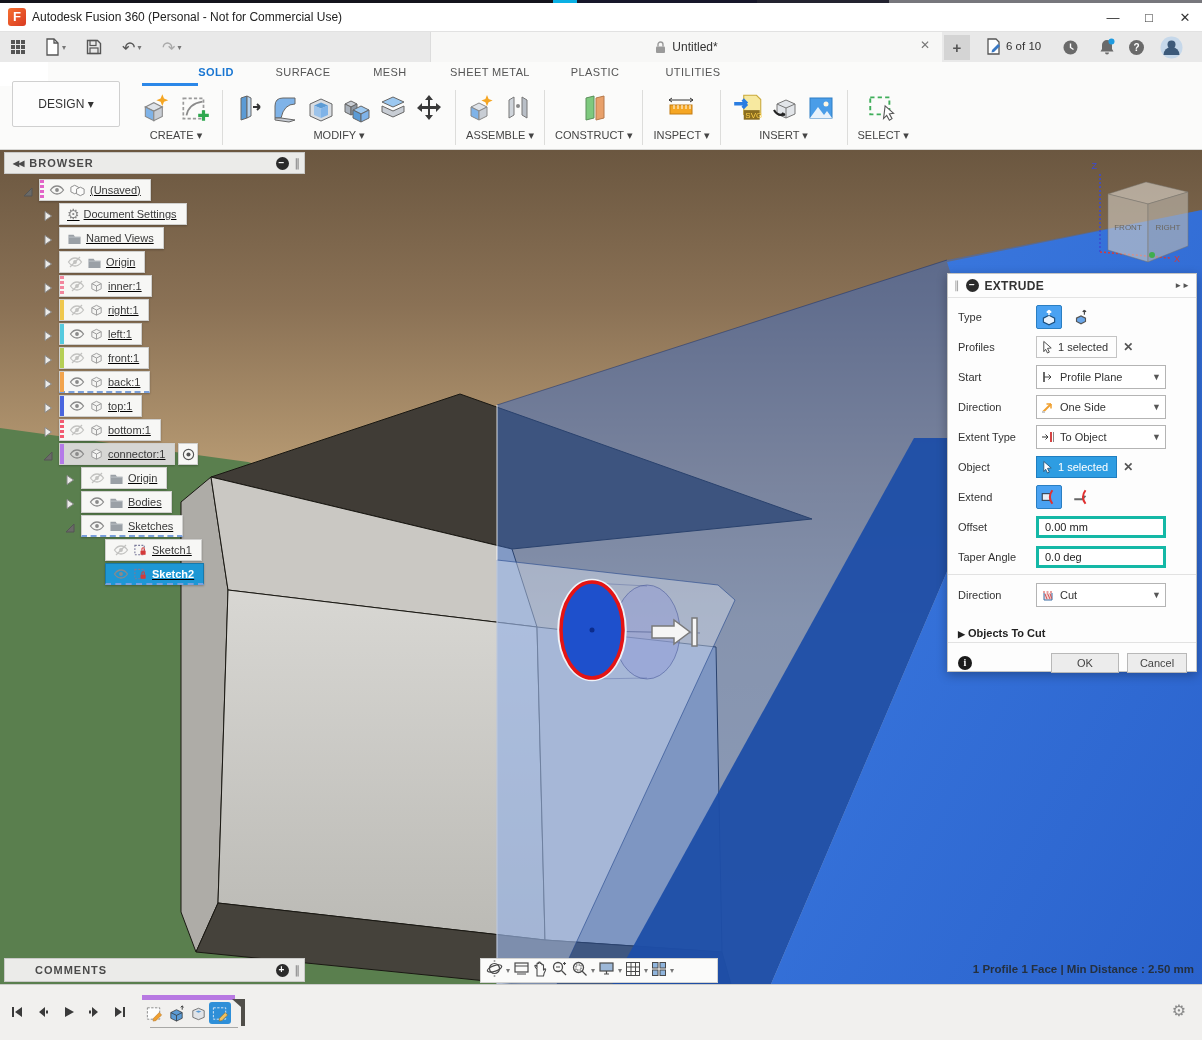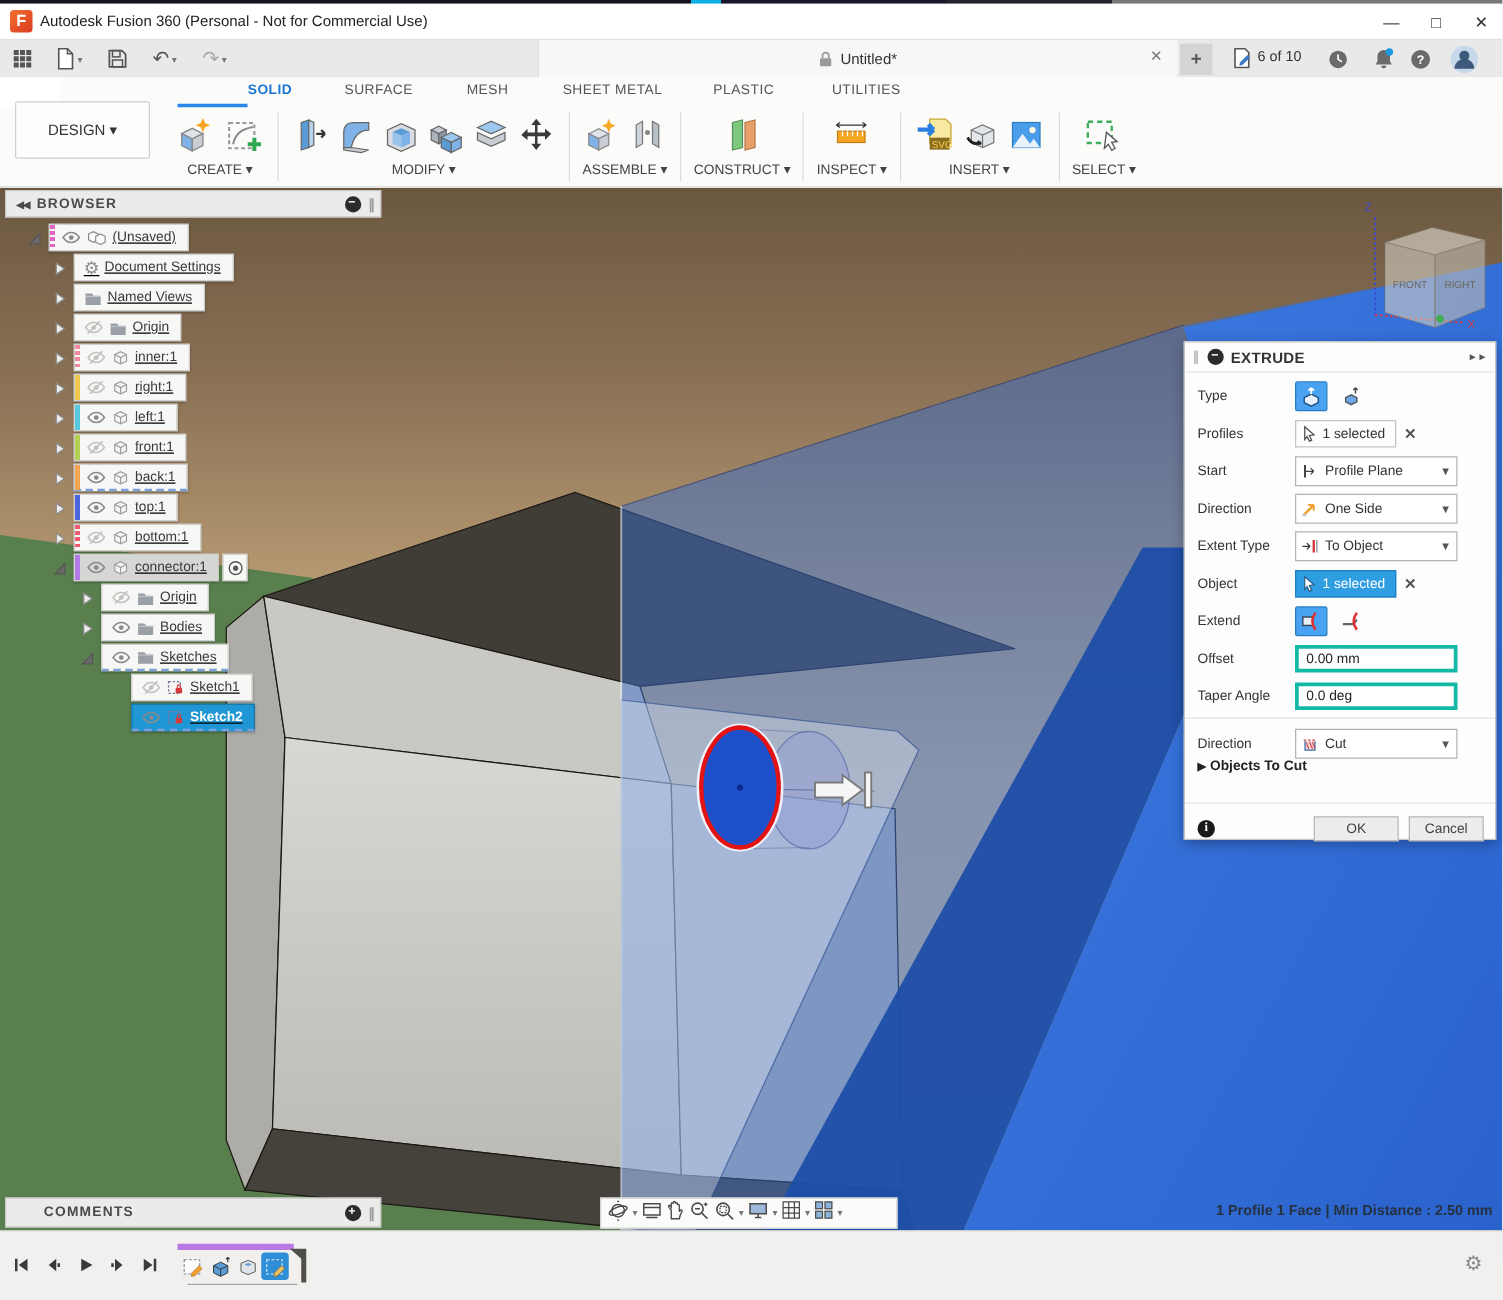--- a/index.html
+++ b/index.html
@@ -953,21 +953,21 @@
               <path d="M3 5v7h8V5" fill="#f4d5d5" stroke="#3a6ea5"></path>
               <path d="M4 6l2 5M6.5 5.5 9 11M9 5.5l1.7 5" stroke="#d04040" stroke-width=".9"></path>
               <path d="M2 4h10" stroke="#d04040" stroke-dasharray="2 1.5"></path>
             </svg>
         <span>Cut</span>
             <span class="ddcaret">▼</span>
           </span>
       </span>
     </div>
 
-    <div class="exrow" style="top:328px; height:22px;">
+    <div class="exrow" style="top:348px; height:22px;">
       <span style="position:absolute; left:10px; color:#222; font-weight:bold;">
         <span style="font-size:9px;">▶</span>&nbsp;<span>Objects To Cut</span>
       </span>
     </div>
 
     <div class="exsep" style="top:368px;"></div>
 
     <div class="exrow" style="top:374px;">
       <span class="infoi" style="position:absolute; left:10px;">i</span>
       <span class="exbtn" style="position:absolute; left:103px; width:68px;">OK</span>

